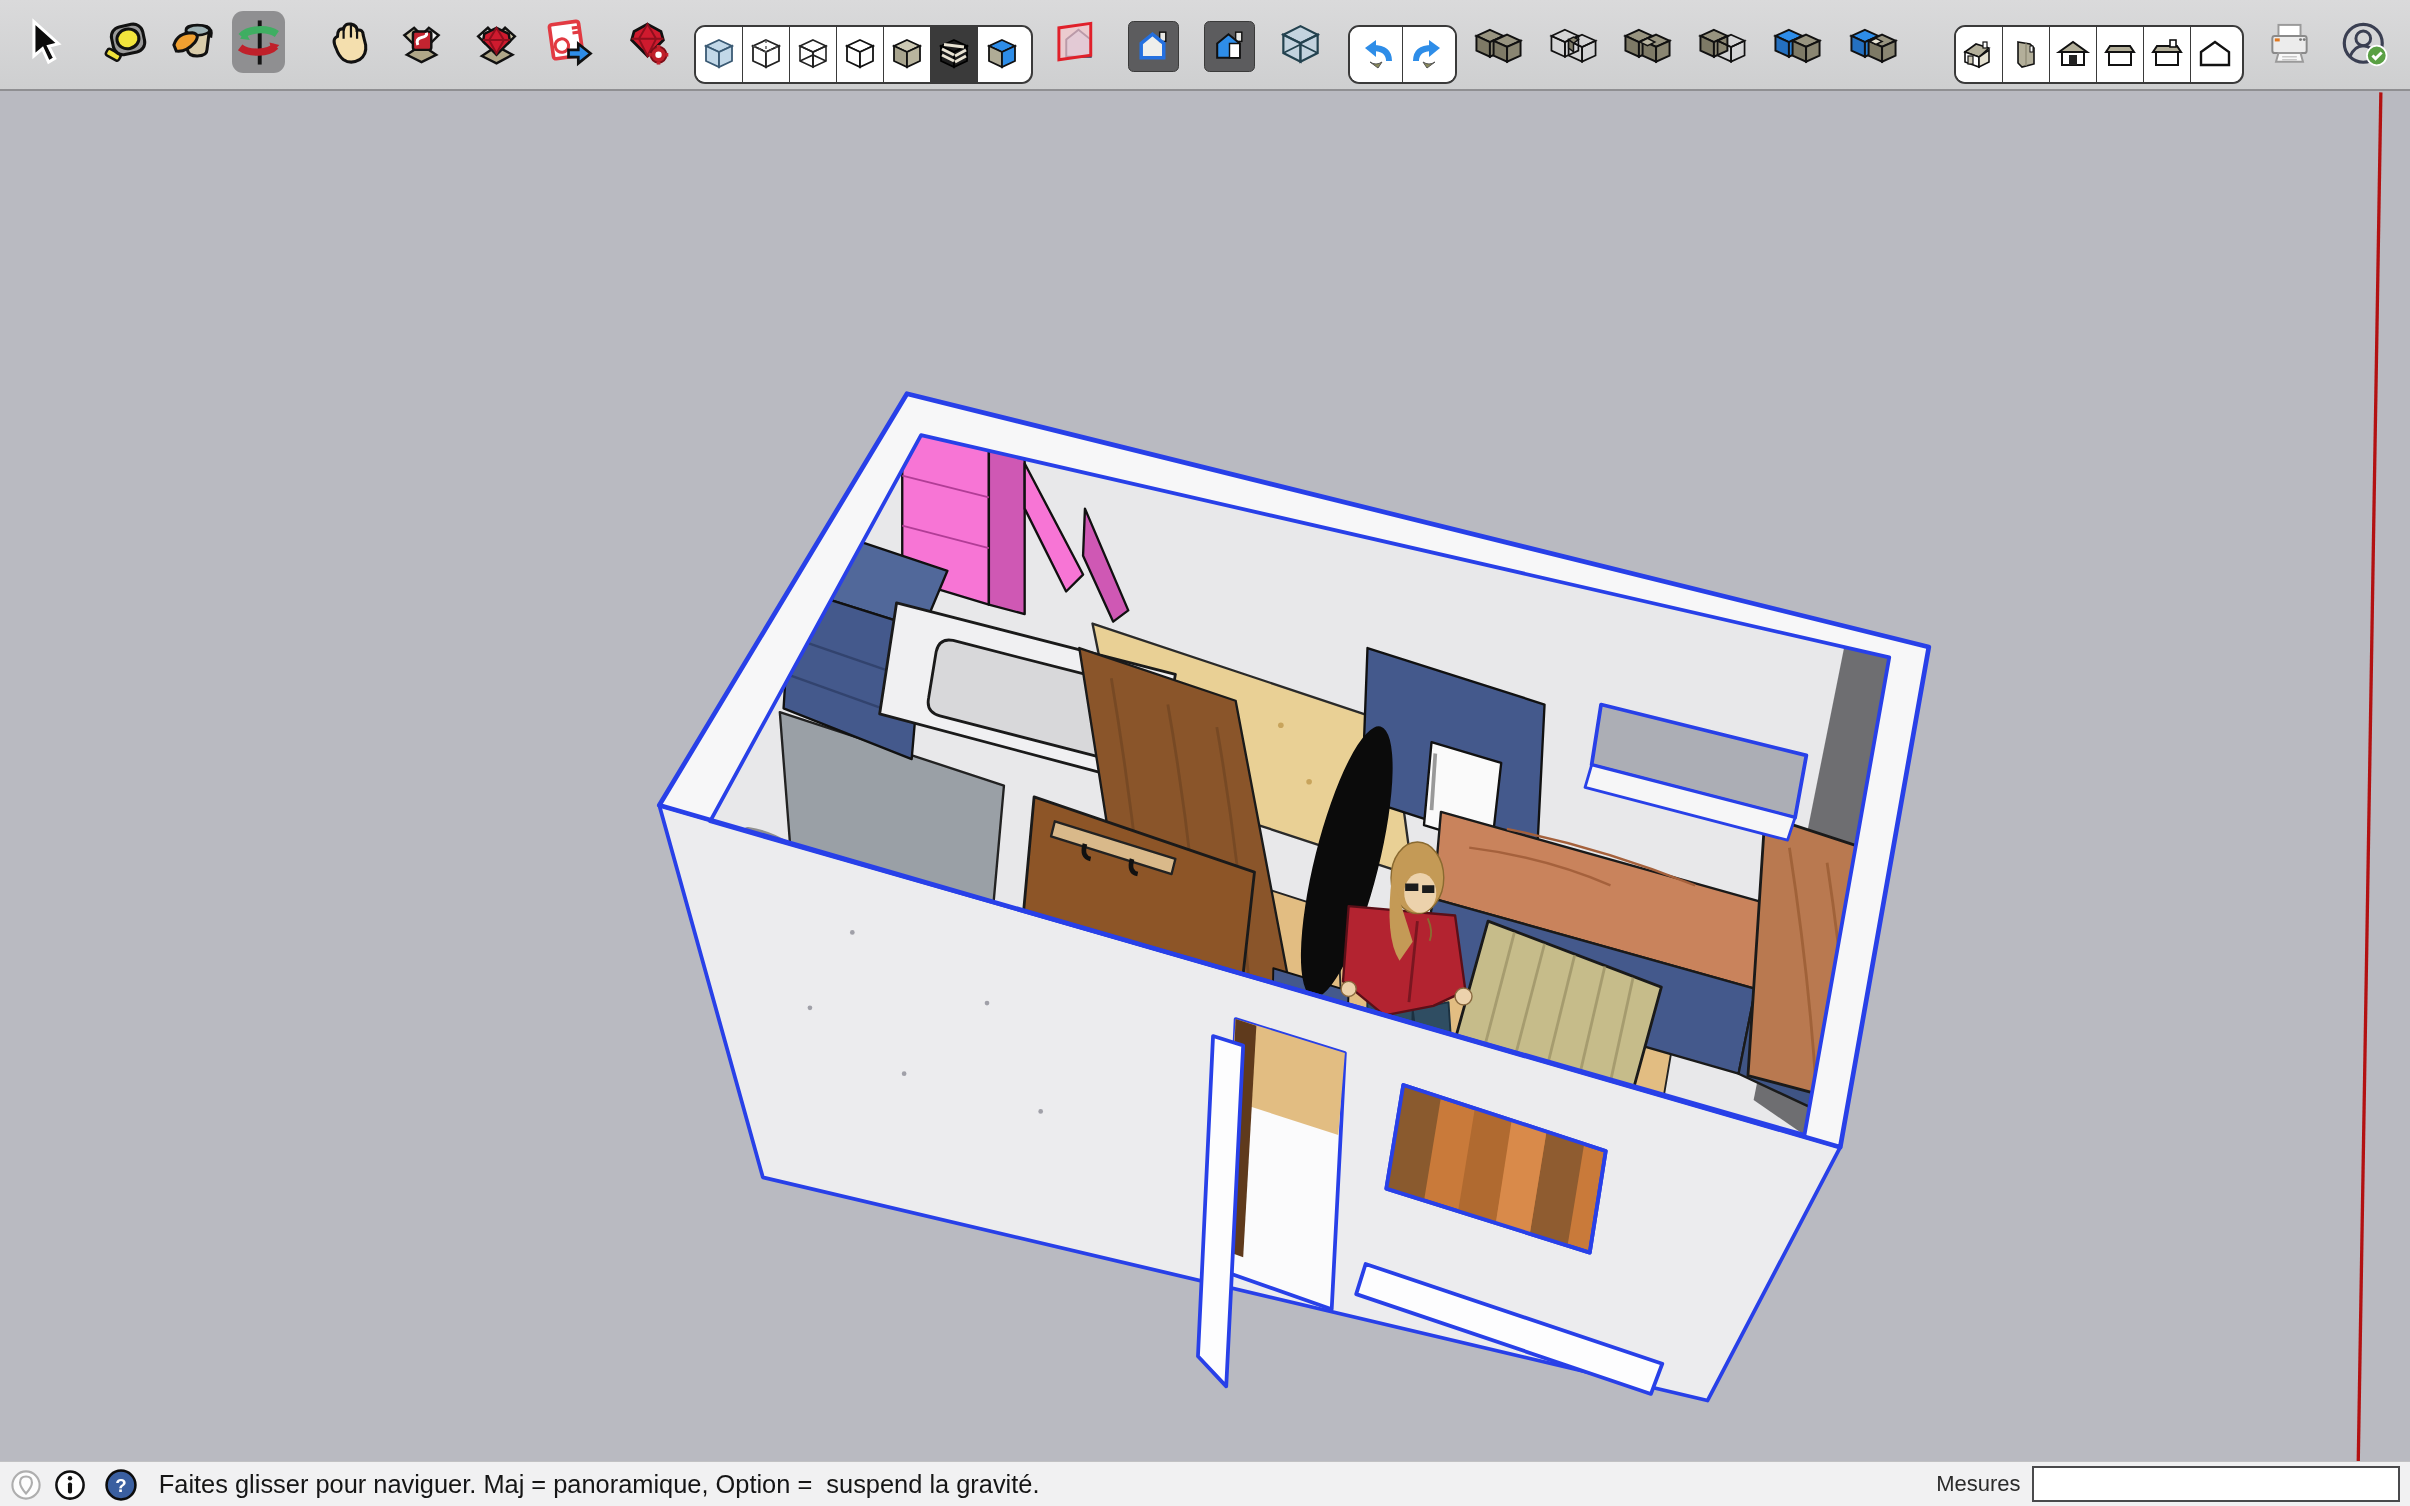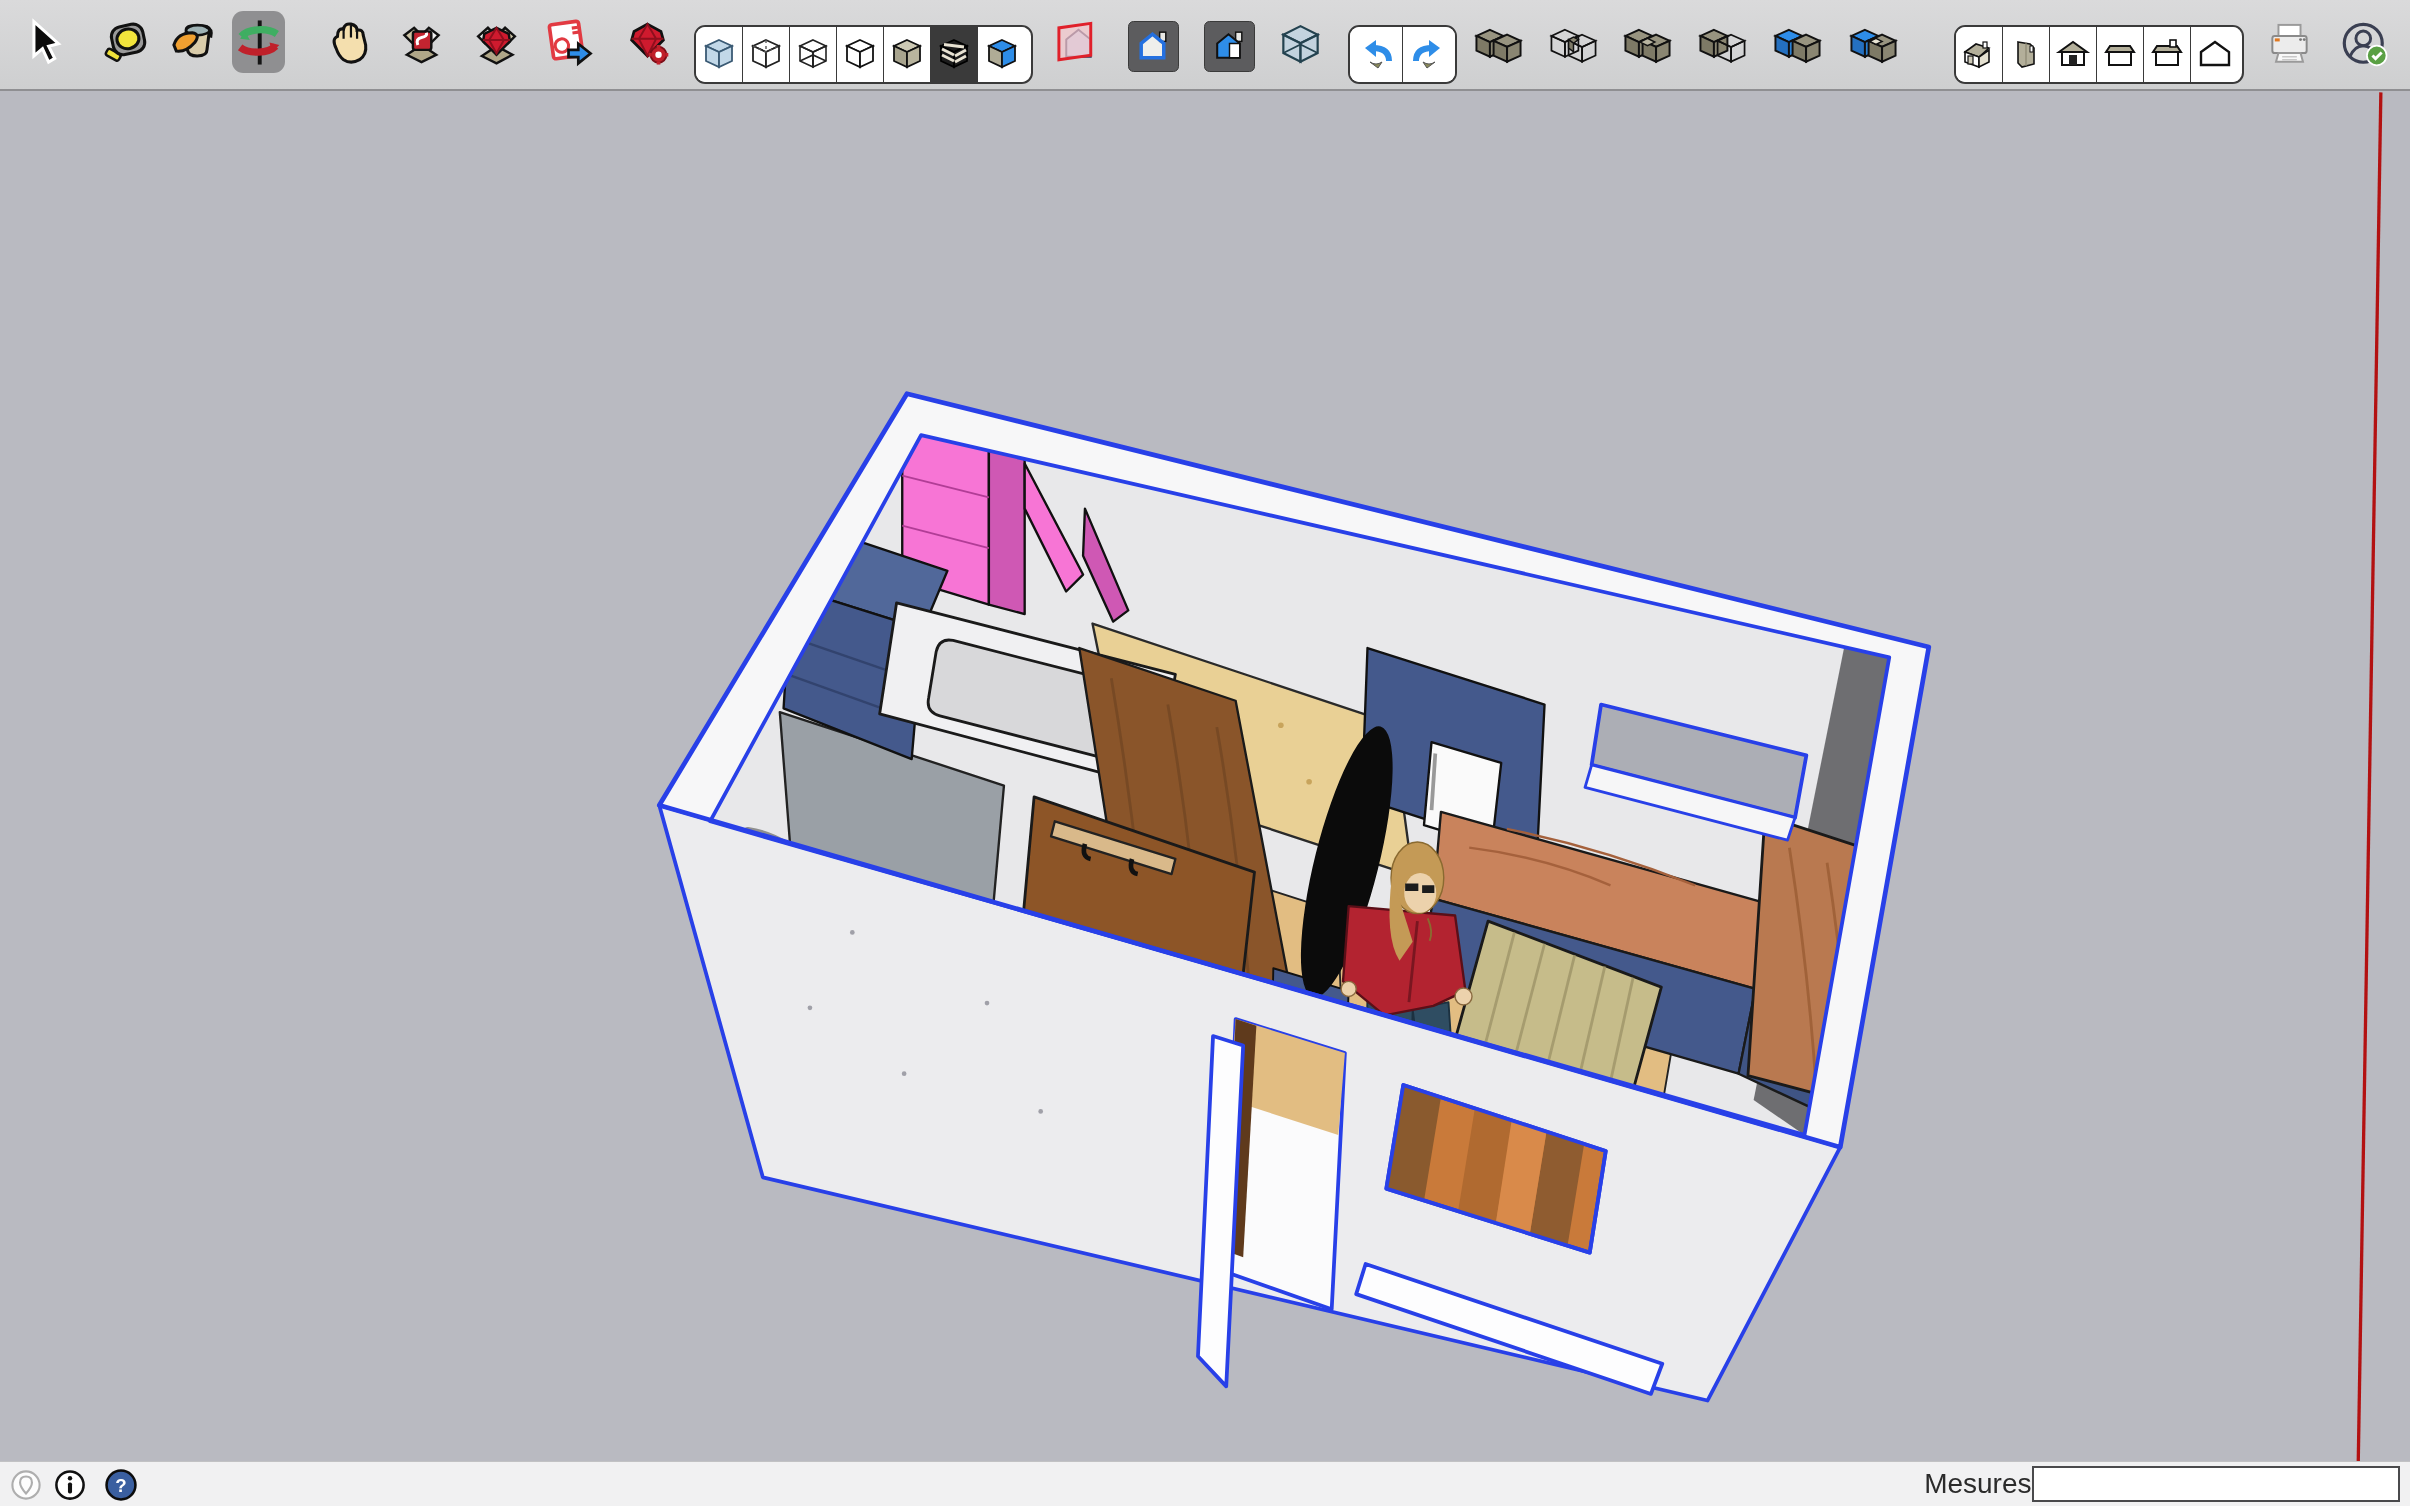--- a/index.html
+++ b/index.html
@@ -30,21 +30,21 @@
   
   #viewport{position:absolute;left:0;top:92px;width:2411px;height:1369px;background:var(--canvas,#b9bac1);}
   #scene{position:absolute;left:0;top:-92px;width:2411px;height:1507px;}
 
   
   #statusbar{position:absolute;left:0;top:1461px;width:2411px;height:45px;background:#f1f1f2;
     border-top:1.9px solid #c2c2c4;z-index:30;display:flex;align-items:center;}
   .sico{width:34px;height:34px;margin-left:9.4px;flex:0 0 auto;cursor:pointer;background:none;border:none;padding:0;}
   #status-msg{margin-left:21px;font-size:25.4px;color:#151515;white-space:pre;}
   #measure-wrap{position:absolute;right:11.3px;top:3.8px;display:flex;align-items:center;}
-  #measure-label{font-size:28px;color:#2b2b2b;margin-right:0;}
+  #measure-label{font-size:22px;color:#2b2b2b;margin-right:11px;}
   #measure-input{width:353px;height:32px;border:2.8px solid #4a4a4c;background:#fff;font-size:22.6px;
     font-family:"Liberation Sans",sans-serif;padding:0 5.6px;}
 </style>
 </head>
 <body>
 
 <div id="stage">
 
   <div id="toolbar">
 
@@ -605,20 +605,21 @@
         <circle cx="20" cy="12" r="2.6" fill="#111"></circle>
         <rect x="17.6" y="17" width="4.8" height="13" rx="2" fill="#111"></rect>
       </svg>
     </button>
     <button class="sico" style="margin-left:17px">
       <svg viewBox="0 0 40 40">
         <circle cx="20" cy="20" r="17" fill="#3a5fa0" stroke="#0c0c0c" stroke-width="3"></circle>
         <text x="20" y="28" text-anchor="middle" font-size="22" font-family="Liberation Sans,sans-serif" font-weight="bold" fill="#fff">?</text>
       </svg>
     </button>
+    <span id="status-msg">Faites glisser pour naviguer. Maj = panoramique, Option =  suspend la gravité.</span>
 
     <div id="measure-wrap">
       <span id="measure-label">Mesures</span>
       <input id="measure-input" type="text" value="" style="">
     </div>
   </div>
 
 </div>
 
 

